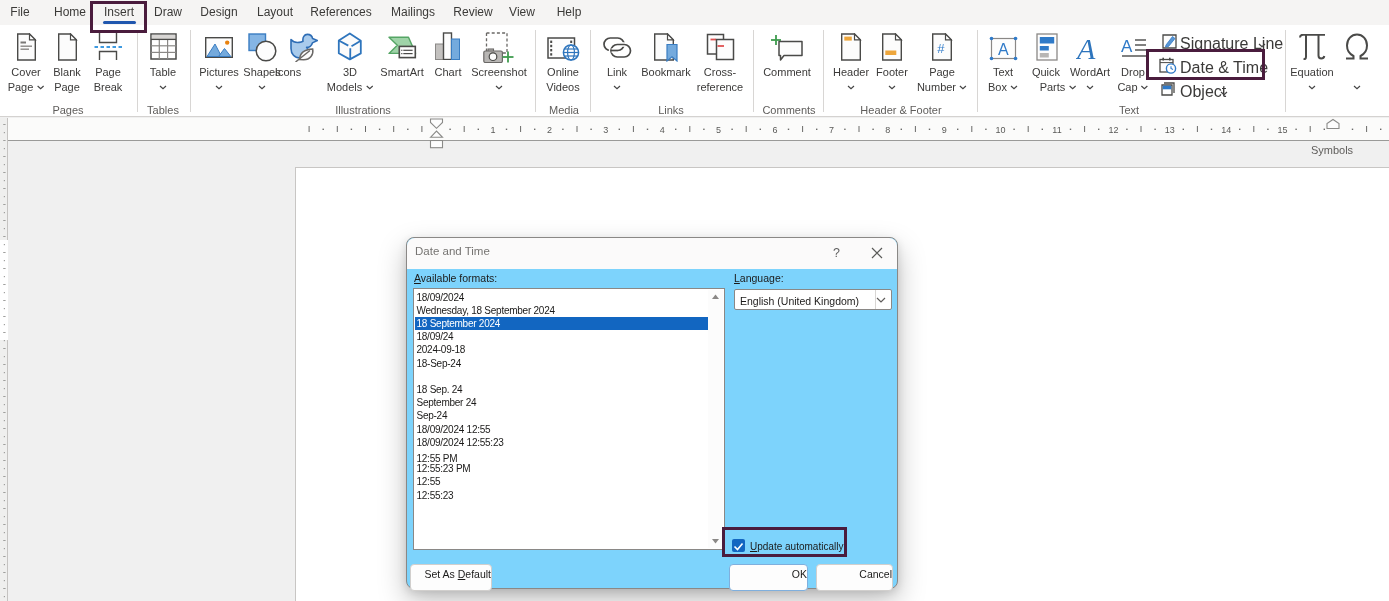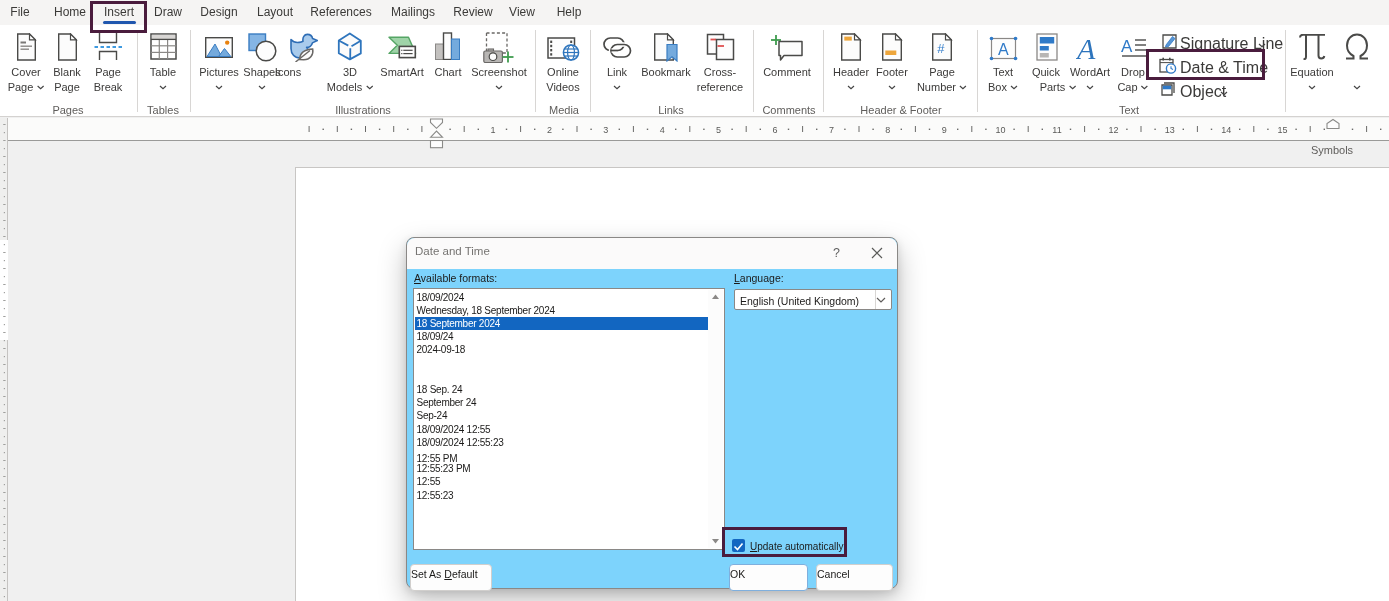--- a/index.html
+++ b/index.html
@@ -30,21 +30,21 @@
   #dlg { position:absolute; left:406px; top:237px; width:492px; height:352px; background:#7dd3fc; border:1px solid #8a8886; border-radius:8px; box-shadow:0 12px 28px rgba(0,0,0,0.25), 0 3px 8px rgba(0,0,0,0.12); z-index:40; }
   #dlg-title { position:absolute; left:0; top:0; width:100%; height:31px; background:#fbfafa; border-radius:8px 8px 0 0; }
   #dlg-title span { position:absolute; left:8px; top:7px; font-size:11.5px; color:#767472; }
   .dtxt { position:absolute; font-size:10.5px; color:#1b1a19; white-space:nowrap; }
   #listbox { position:absolute; left:6px; top:50px; width:312px; height:262px; background:#ffffff; border:1px solid #8a8886; }
   .li { position:absolute; left:1px; width:296px; height:13.2px; font-size:10px; letter-spacing:-0.25px; color:#1b1a19; line-height:13.2px; padding-left:1.5px; white-space:nowrap; }
   .li.sel { background:#1266c1; color:#ffffff; }
   #sbar { position:absolute; right:1px; top:1px; width:15px; height:258px; background:#fcfcfc; }
   #combo { position:absolute; left:327px; top:51px; width:158px; height:21px; background:#ffffff; border:1px solid #8a8886; border-radius:2px; }
   #combo span { position:absolute; left:5px; top:4.5px; font-size:10.5px; color:#1b1a19; }
-  .btn { position:absolute; height:27px; background:#fdfdfd; border:1px solid #d1cfcd; border-radius:4px; font-size:10.5px; color:#1b1a19; text-align:left; line-height:19px; }
+  .btn { position:absolute; height:27px; background:#fdfdfd; border:1px solid #d1cfcd; border-radius:4px; font-size:10.5px; color:#1b1a19; text-align:right; line-height:19px; }
   #okbtn { border:1.5px solid #7fafdd; }
   #chk { position:absolute; left:325px; top:300.5px; width:13px; height:13px; background:#1266c1; border-radius:2px; }
   u.k { text-decoration:underline; }
 </style>
 </head>
 <body>
 
 <div id="tabrow"></div>
 <div class="tab" style="left:20px;">File</div>
 <div class="tab" style="left:70px;">Home</div>
@@ -547,20 +547,21 @@
       <path d="M1 1 L11 11 M11 1 L1 11" stroke="#5a5a58" stroke-width="1.2"></path>
     </svg>
   <div class="dtxt" style="left:7px; top:34px;"><u class="k">A</u>vailable formats:</div>
   <div class="dtxt" style="left:327px; top:34px;"><u class="k">L</u>anguage:</div>
   <div id="listbox">
     <div class="li" style="top:1.5px;">18/09/2024</div>
     <div class="li" style="top:14.7px;">Wednesday, 18 September 2024</div>
     <div class="li sel" style="top:27.9px;">18 September 2024</div>
     <div class="li" style="top:41.1px;">18/09/24</div>
     <div class="li" style="top:54.3px;">2024-09-18</div>
+    <div class="li" style="top:67.5px;">18-Sep-24</div>
     <div class="li" style="top:93.9px;">18 Sep. 24</div>
     <div class="li" style="top:107.1px;">September 24</div>
     <div class="li" style="top:120.3px;">Sep-24</div>
     <div class="li" style="top:133.5px;">18/09/2024 12:55</div>
     <div class="li" style="top:146.7px;">18/09/2024 12:55:23</div>
     <div class="li" style="top:163px;">12:55 PM</div>
     <div class="li" style="top:173.1px;">12:55:23 PM</div>
     <div class="li" style="top:186.3px;">12:55</div>
     <div class="li" style="top:199.5px;">12:55:23</div>
     <div id="sbar">

